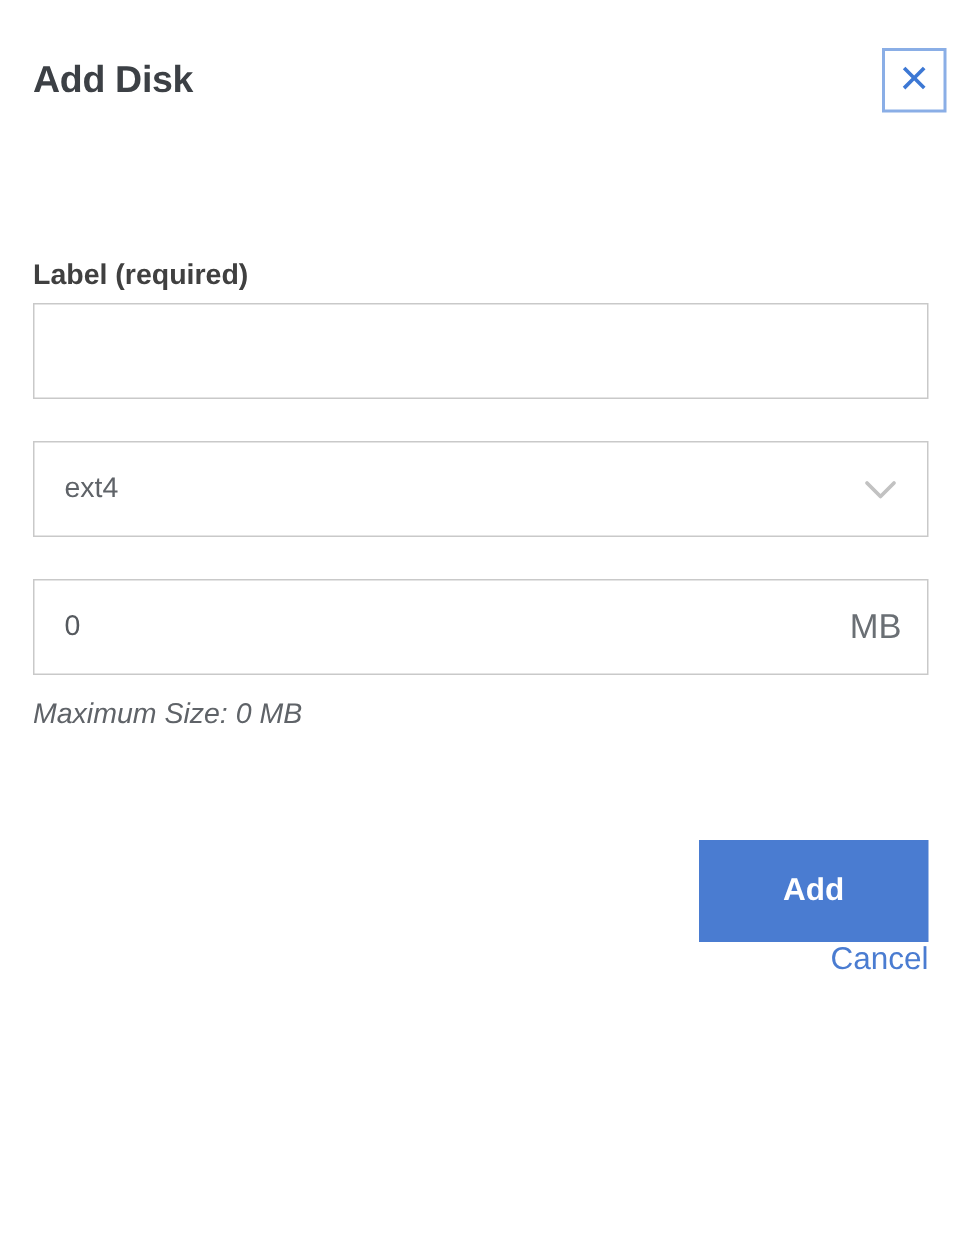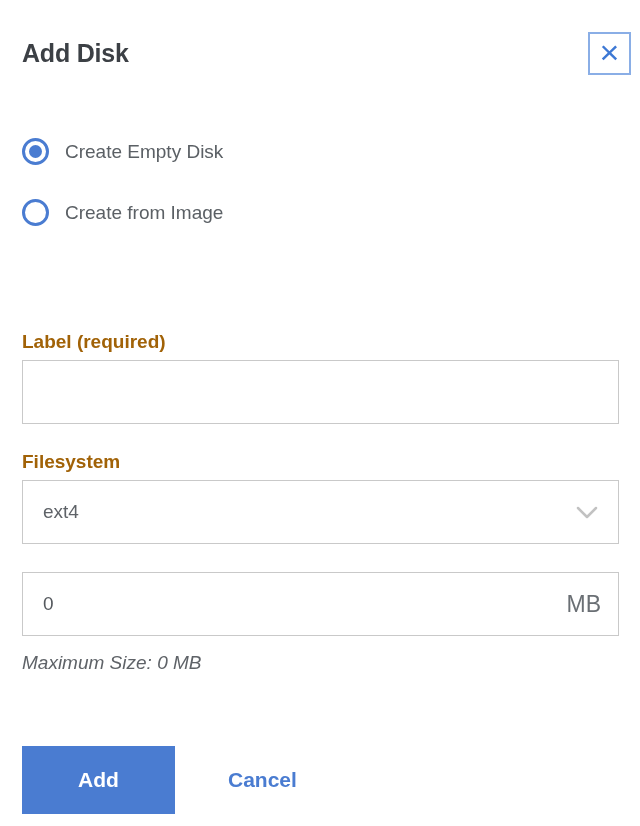--- a/index.html
+++ b/index.html
@@ -80,21 +80,21 @@
     font-size: 19px;
     color: #5b6065;
   }
 
   
   .field { margin-top: 28px; }
   .field.first { margin-top: 106px; }
   .field-label {
     font-size: 19px;
     font-weight: 700;
-    color: #a16207;
+    color: #404040;
     margin-bottom: 8px;
     line-height: 20px;
   }
   .text-input {
     width: 100%;
     height: 64px;
     border: 1px solid #c9c9c9;
     background: #ffffff;
     padding: 0 20px;
     font-size: 19px;
@@ -135,75 +135,61 @@
     margin-top: 16px;
     font-size: 19px;
     color: #5f6368;
     font-style: italic;
   }
 
   
   .footer {
     margin-top: 72px;
     display: flex;
-    align-items: center;
+    align-items: flex-end;
+    flex-direction: column;
   }
   .add-btn {
     width: 153px;
     height: 68px;
     background: #4a7cd1;
     color: #ffffff;
     font-size: 21px;
     font-weight: 700;
     border: none;
     cursor: pointer;
     font-family: "Liberation Sans", sans-serif;
   }
   .cancel-link {
     margin-left: 53px;
     color: #4a7cd1;
     font-size: 21px;
-    font-weight: 700;
+    font-weight: 400;
     text-decoration: none;
     cursor: pointer;
   }
 </style>
 </head>
 <body>
 
 <div class="dialog">
 
   <div class="dialog-title">Add Disk</div>
 
   <button class="close-btn">
     <span>×</span>
   </button>
 
-  <div class="radio-group">
-    <div class="radio-option selected">
-      <span class="radio-circle">
-        <span class="radio-dot"></span>
-      </span>
-      <span class="radio-label">Create Empty Disk</span>
-    </div>
-    <div class="radio-option">
-      <span class="radio-circle">
-        
-      </span>
-      <span class="radio-label">Create from Image</span>
-    </div>
-  </div>
 
   <div class="field first">
     <div class="field-label">Label (required)</div>
     <input class="text-input" type="text" value="" style="">
   </div>
 
   <div class="field">
-    <div class="field-label">Filesystem</div>
     <div class="select-box">
       <span class="select-value">ext4</span>
       <svg class="chevron-svg" width="22" height="13" viewBox="0 0 22 13">
         <polyline points="2,2 11,11 20,2" fill="none" stroke="#c2c2c2" stroke-width="2.5" stroke-linecap="round" stroke-linejoin="round"></polyline>
       </svg>
     </div>
   </div>
 
   <div class="field">
     <div class="size-wrap">

